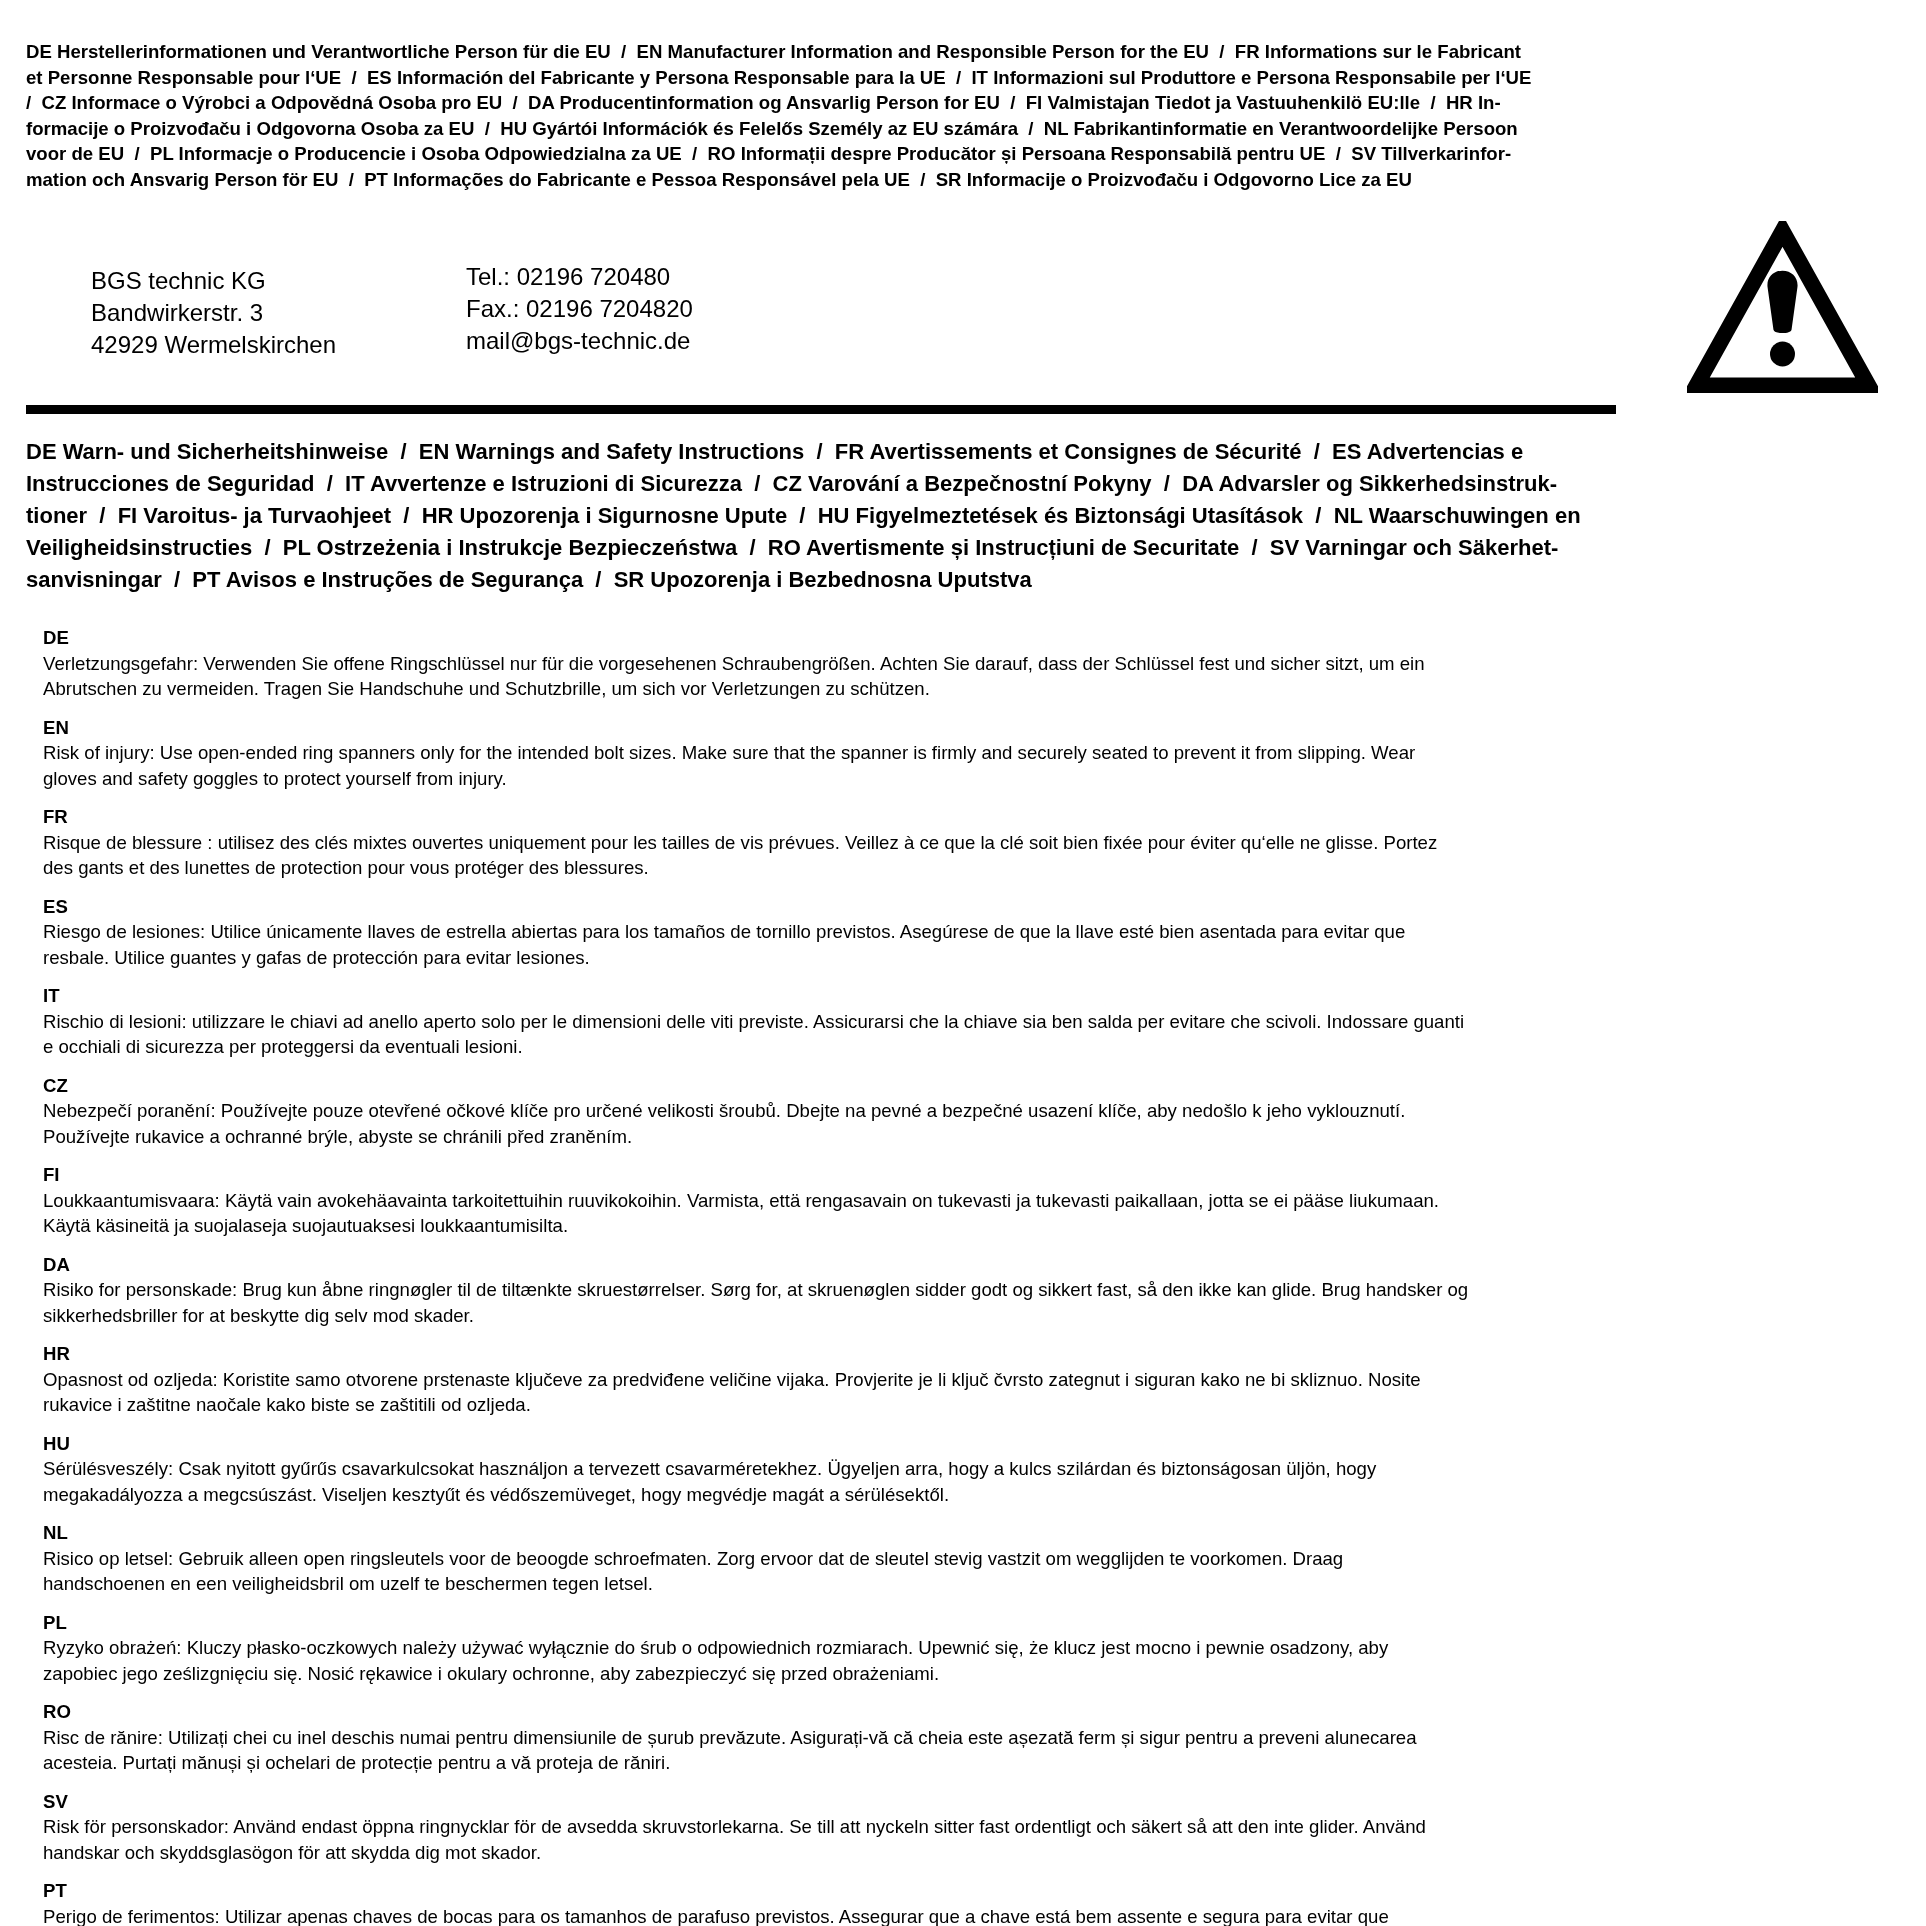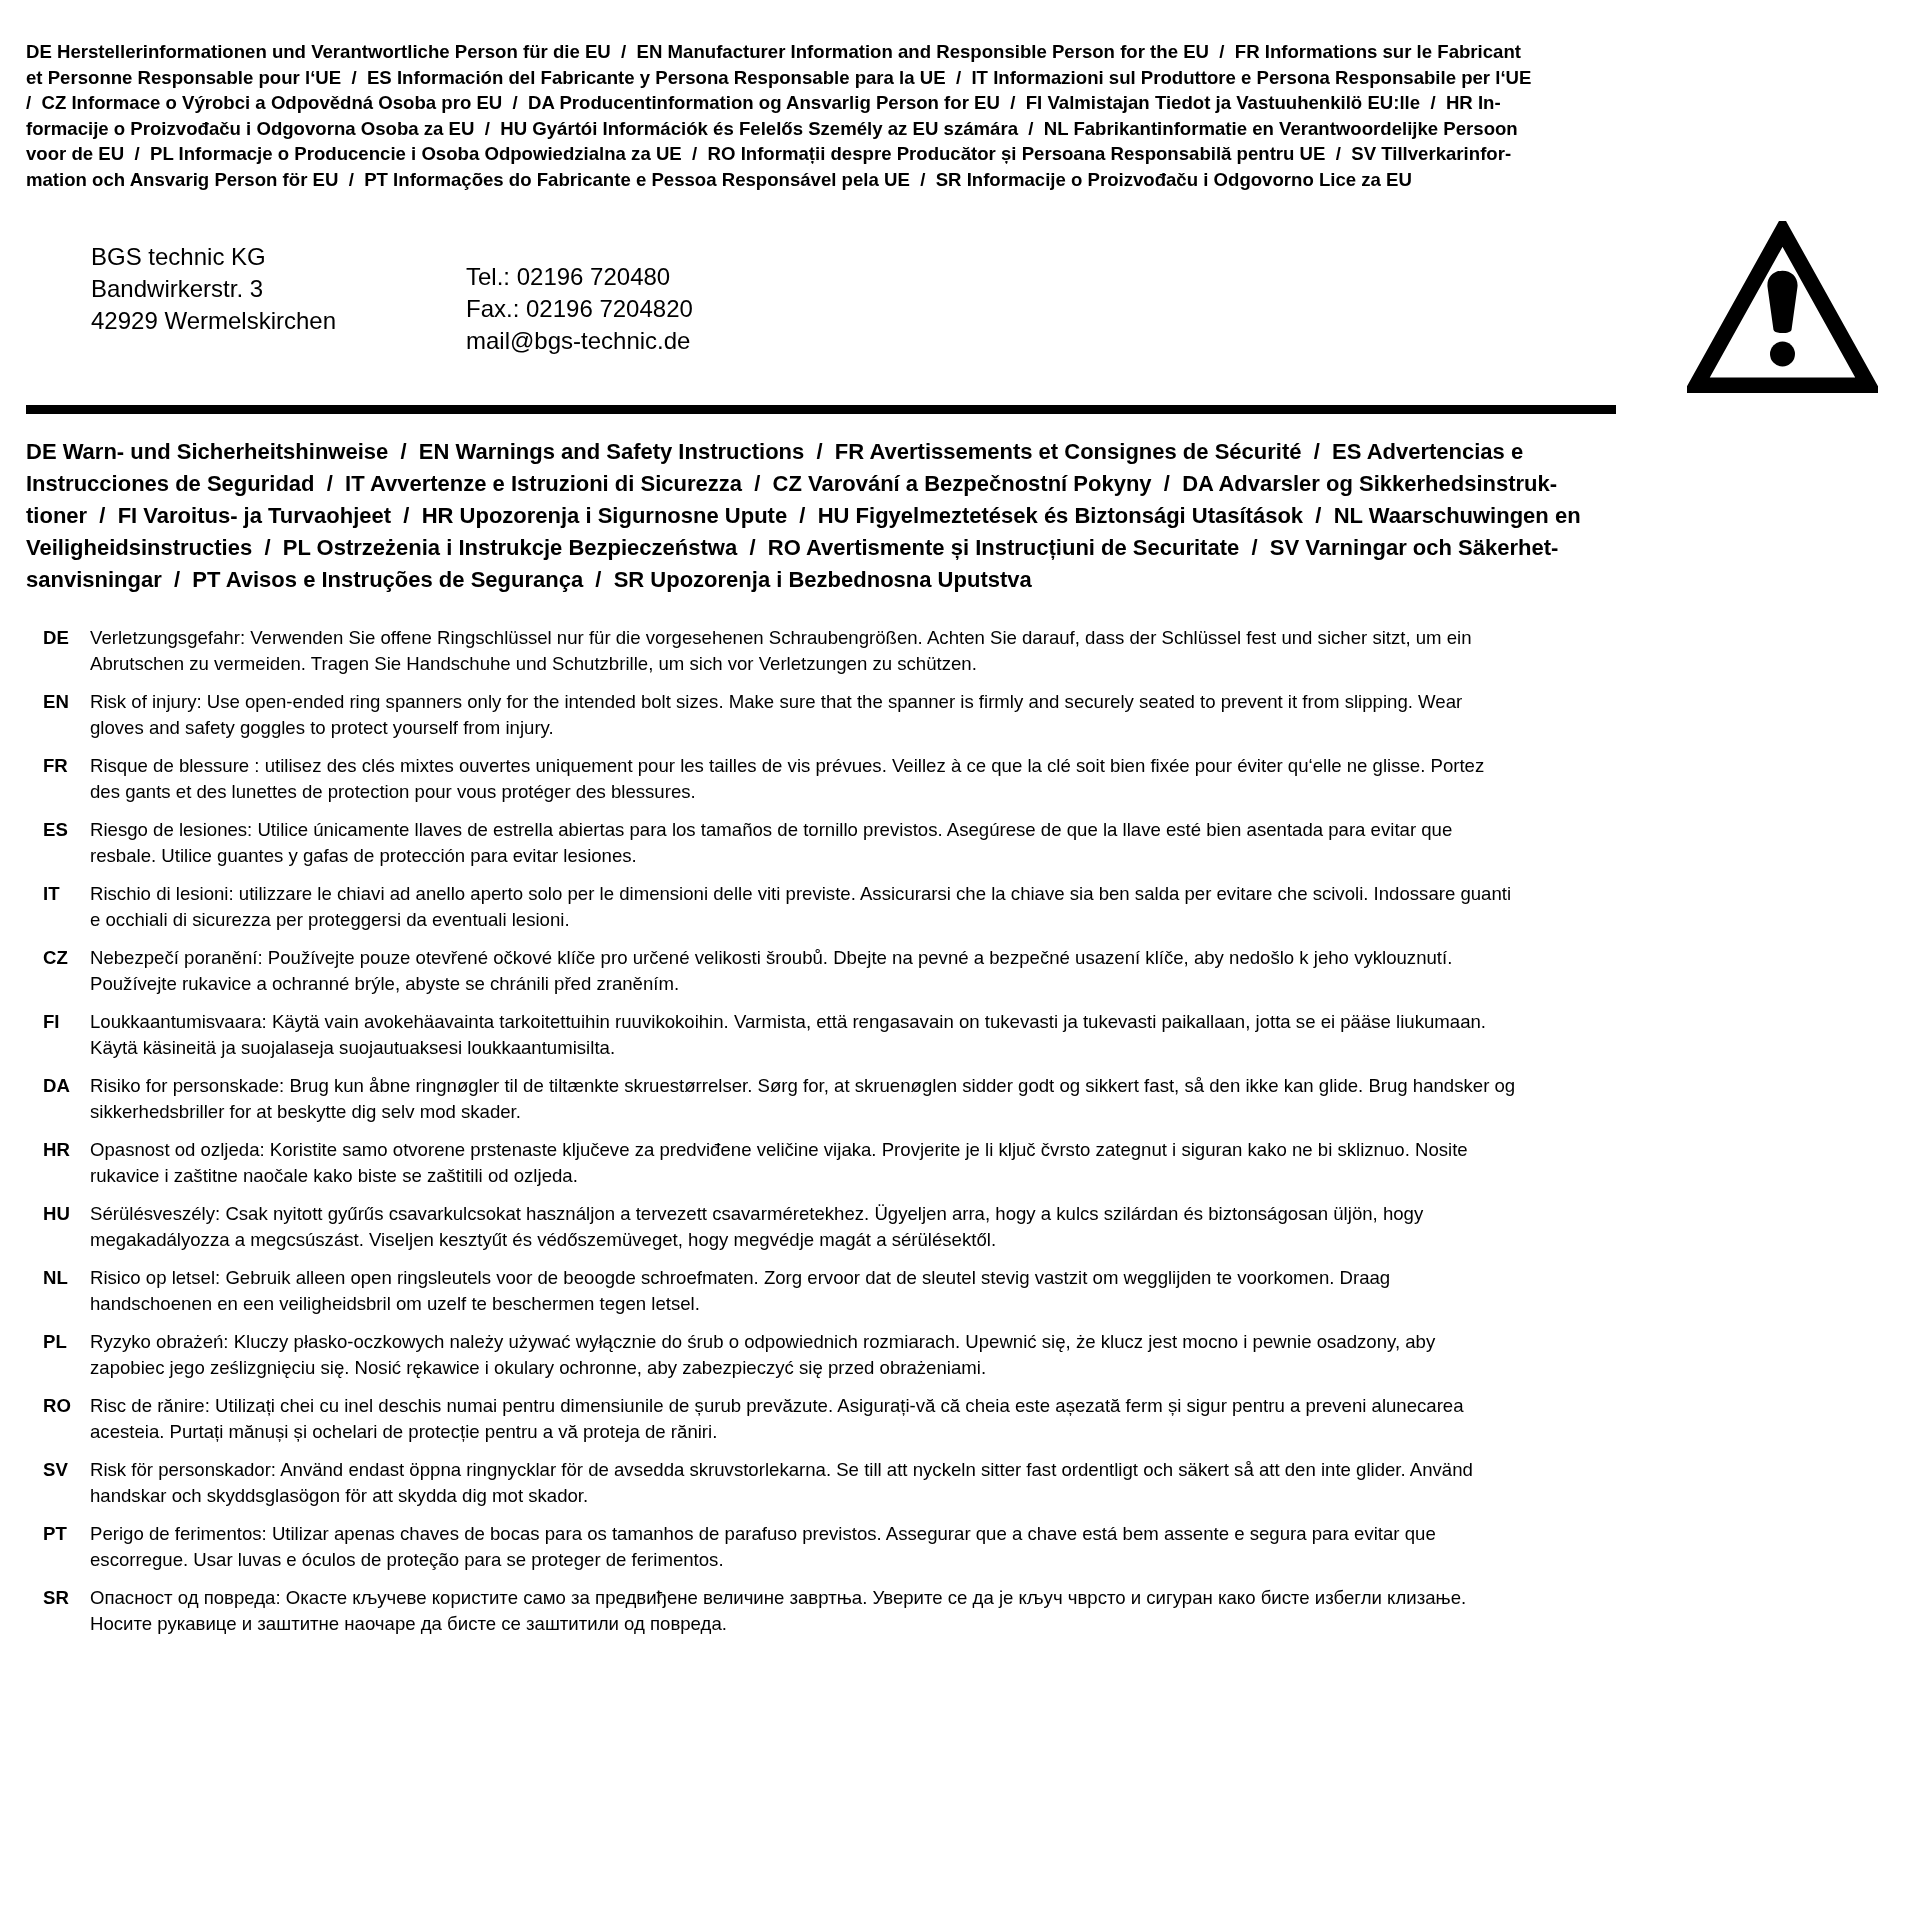--- a/index.html
+++ b/index.html
@@ -37,21 +37,21 @@
     height: 173px;
   }
   .logo-wrap {
     width: 344px;
     height: 172px;
     flex: 0 0 auto;
   }
   .company-address {
     width: 289px;
     margin-left: 65px;
-    margin-top: 16px;
+    margin-top: 40px;
     font-size: 24px;
     line-height: 32px;
     flex: 0 0 auto;
   }
   .contact {
     width: 316px;
     margin-left: 86px;
     margin-top: 36px;
     font-size: 24px;
     line-height: 32px;
@@ -89,20 +89,21 @@
   
   .warnings-list {
     margin-top: 29px;
   }
   .warning-item {
     display: flex;
     padding-left: 17px;
     margin-bottom: 13px;
     font-size: 18.6px;
     line-height: 25.5px;
+    flex-direction: column;
   }
   .warning-item .code {
     width: 47px;
     flex: 0 0 auto;
     font-weight: bold;
   }
   .warning-item .text {
     flex: 1 1 auto;
   }
 </style>

